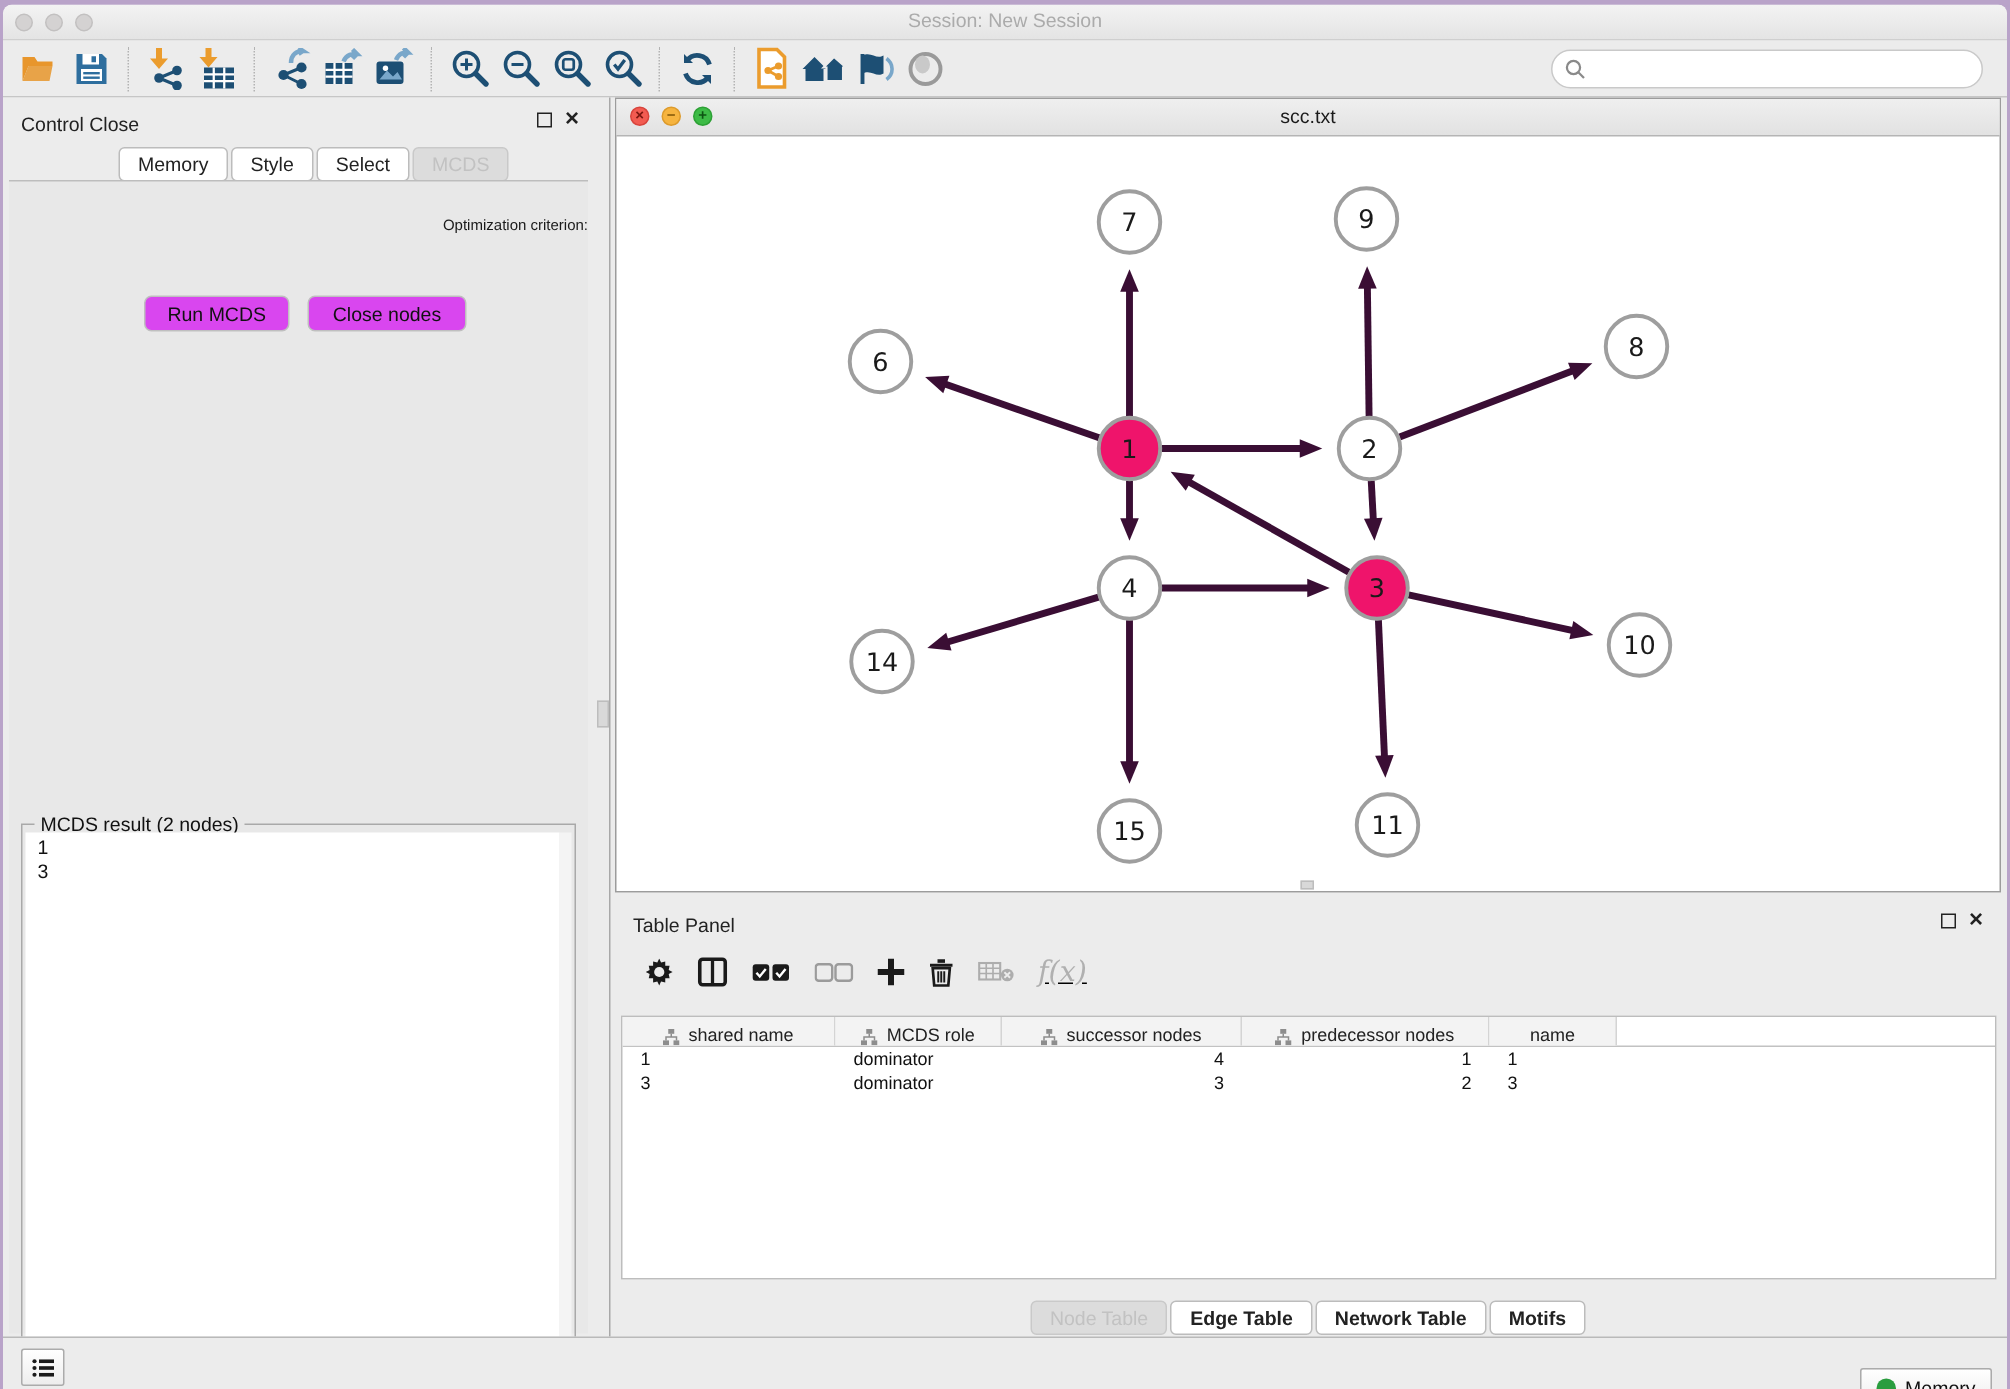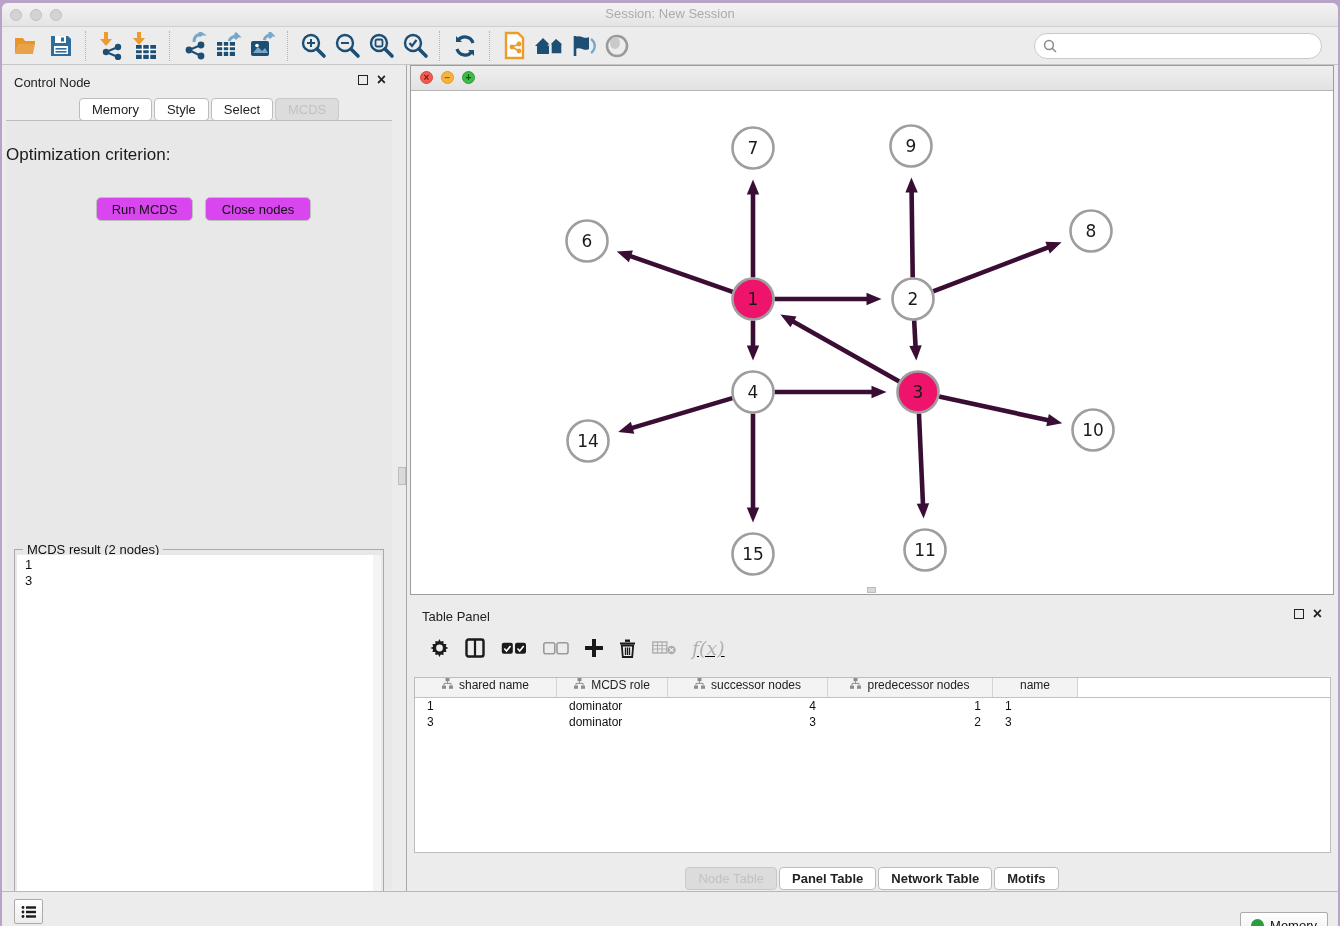--- a/index.html
+++ b/index.html
@@ -25,21 +25,21 @@
   
   #control-panel{position:absolute;left:0;top:62px;width:394px;height:830px;background:#ececec;}
   .panel-title{position:absolute;left:12px;top:10px;font-size:13px;color:#222;}
   .panel-icons{position:absolute;top:10px;display:flex;gap:9px;align-items:center;}
   .float-ico{width:10px;height:10px;border:1.6px solid #222;box-sizing:border-box;display:inline-block;}
   .close-ico{font-size:16px;font-weight:bold;color:#222;line-height:10px;}
   .tabs-row{position:absolute;display:flex;}
   .tab-btn{height:21px;padding:0 12px;background:#fff;border:1px solid #bcbcbc;border-radius:4px;margin:0 1px;font-size:13px;color:#222;display:flex;align-items:center;}
   .tab-btn.disabled-sel{background:#dcdcdc;color:#c2c2c2;border-color:#c9c9c9;}
   #cp-content{position:absolute;left:4px;top:55px;width:386px;height:768px;background:#e8e8e8;border-top:1px solid #bdbdbd;}
-  #opt-label{position:absolute;left:0;right:0;top:24px;text-align:left;font-size:17px;color:#1a1a1a;}
+  #opt-label{position:absolute;left:0;right:0;top:24px;text-align:right;font-size:10px;color:#1a1a1a;}
   #criterion-select{position:absolute;left:40px;top:44px;width:308px;height:23px;background:#fff;border:1px solid #c4c4c4;border-radius:5px;font-size:13px;color:#111;display:flex;align-items:center;padding-left:10px;box-sizing:border-box;}
   #criterion-stepper{position:absolute;right:8px;top:3px;display:flex;flex-direction:column;gap:2px;}
   .tri-up{width:0;height:0;border-left:4px solid transparent;border-right:4px solid transparent;border-bottom:5px solid #555;}
   .tri-down{width:0;height:0;border-left:4px solid transparent;border-right:4px solid transparent;border-top:5px solid #555;}
   .cp-btn{position:absolute;top:76px;height:22px;background:#d946ef;border:1px solid #bfbfbf;border-radius:5px;font-size:13px;color:#111;display:flex;align-items:center;justify-content:center;}
   #mcds-fieldset{position:absolute;left:8px;top:428px;width:368px;height:372px;border:1px solid #a9a9a9;}
   #mcds-legend{position:absolute;left:8px;top:-8px;background:#e8e8e8;padding:0 4px;font-size:13px;color:#111;}
   #mcds-text{position:absolute;left:2px;top:5px;right:10px;bottom:2px;background:#fff;font-size:13px;color:#111;line-height:16px;padding:2px 0 0 8px;white-space:pre;}
   #mcds-scroll{position:absolute;top:5px;right:2px;bottom:2px;width:8px;background:#f4f4f4;}
   
@@ -50,21 +50,21 @@
   #graph-svg{position:absolute;left:0;top:24px;}
   #net-handle{position:absolute;left:456px;bottom:1px;width:9px;height:6px;background:#d8d8d8;border:1px solid #bdbdbd;box-sizing:border-box;}
   
   #table-panel{position:absolute;left:408px;top:596px;width:924px;height:292px;background:#ececec;}
   #tp-toolbar{position:absolute;left:8px;top:30px;right:8px;height:38px;display:flex;align-items:center;gap:16px;padding-left:12px;text-decoration:underline;}
   .tp-ico{font-size:18px;color:#111;display:flex;align-items:center;}
   .tp-ico.gray{color:#adadad;}
   #fx-label{font-family:"DejaVu Serif","Liberation Serif",serif;font-style:italic;font-size:19px;color:#b0b0b0;}
   #tp-table{position:absolute;left:4px;top:78px;width:917px;height:176px;background:#fff;border:1px solid #bdbdbd;box-sizing:border-box;overflow:hidden;}
   #tp-head{display:flex;height:19px;border-bottom:1px solid #c2c2c2;}
-  .th{display:flex;align-items:flex-start;justify-content:center;gap:6px;font-size:12px;color:#222;background:#f3f3f3;border-right:1px solid #d4d4d4;box-sizing:border-box;height:19px;}
+  .th{display:flex;align-items:flex-end;justify-content:center;gap:6px;font-size:12px;color:#222;background:#f3f3f3;border-right:1px solid #d4d4d4;box-sizing:border-box;height:19px;}
   .tr{display:flex;height:16px;align-items:center;font-size:12px;color:#111;}
   .td{box-sizing:border-box;padding:0 12px;overflow:hidden;white-space:nowrap;}
   .td.num{text-align:right;}
   #tp-tabs{position:absolute;left:0;right:0;top:268px;display:flex;justify-content:center;}
   
   #v-split{position:absolute;left:394px;top:62px;width:14px;height:830px;background:#ececec;}
   #v-split-line{position:absolute;left:10px;top:0;bottom:0;width:1px;background:#a8a8a8;}
   #v-split-handle{position:absolute;left:2px;top:402px;width:8px;height:18px;background:#d9d9d9;border:1px solid #bdbdbd;box-sizing:border-box;}
   
   #status-bar{position:absolute;left:0;right:0;bottom:0;height:34px;background:#ececec;border-top:1px solid #b9b9b9;}
@@ -213,21 +213,21 @@
     <div id="search-wrap">
       <input id="search-input" type="text" placeholder="" style="">
       <svg id="search-glass" width="14" height="14" viewBox="0 0 14 14">
           <circle cx="6" cy="6" r="4.4" fill="none" stroke="#8a8a8a" stroke-width="1.5"></circle>
           <path d="M9.2 9.2 13 13" stroke="#8a8a8a" stroke-width="1.5"></path>
         </svg>
     </div>
   </div>
 
   <div id="control-panel">
-    <div class="panel-title">Control Node</div>
+    <div class="panel-title">Control Close</div>
     <div class="panel-icons" style="right:10px">
       <span class="float-ico"></span>
       <span class="close-ico">×</span>
     </div>
     <div class="tabs-row" style="left:76px;top:33px">
       <div class="tab-btn">Memory</div>
       <div class="tab-btn">Style</div>
       <div class="tab-btn">Select</div>
       <div class="tab-btn disabled-sel">MCDS</div>
     </div>
@@ -247,20 +247,21 @@
   <div id="v-split">
     <div id="v-split-line"></div>
     <div id="v-split-handle"></div>
   </div>
 
   <div id="net-window">
     <div id="net-titlebar">
       <div class="nt-dot" style="left:9px;background:#f25b51;border:1px solid #d8443c;color:#7c1710">×</div>
       <div class="nt-dot" style="left:30px;background:#f6b43f;border:1px solid #dd9b2c;color:#8a5d0b">−</div>
       <div class="nt-dot" style="left:51px;background:#3dbb46;border:1px solid #2da135;color:#0d5413">+</div>
+      <div id="net-title">scc.txt</div>
     </div>
     <svg id="graph-svg" width="922" height="504">
         <line x1="342" y1="187.5" x2="342" y2="102.5" stroke="#3a0e34" stroke-width="4.6"></line>
         <polygon points="342,89.5 348.2,104.5 335.8,104.5" fill="#3a0e34"></polygon>
         <line x1="321.70323584441155" y1="201.90835951190283" x2="218.00958162435754" y2="165.67804659164298" stroke="#3a0e34" stroke-width="4.6"></line>
         <polygon points="205.7371195767924,161.39007792442143 221.94268391911936,160.4847137177614 217.85262149807727,172.19075444005426" fill="#3a0e34"></polygon>
         <line x1="363.5" y1="209" x2="457.5" y2="209" stroke="#3a0e34" stroke-width="4.6"></line>
         <polygon points="470.5,209 455.5,215.2 455.5,202.8" fill="#3a0e34"></polygon>
         <line x1="342" y1="230.5" x2="342" y2="257.5" stroke="#3a0e34" stroke-width="4.6"></line>
         <polygon points="342,270.5 335.8,255.5 348.2,255.5" fill="#3a0e34"></polygon>
@@ -420,21 +421,21 @@
         <div class="td" style="width:142px">3</div>
         <div class="td" style="width:111px">dominator</div>
         <div class="td num" style="width:160px">3</div>
         <div class="td num" style="width:165px">2</div>
         <div class="td" style="width:85px">3</div>
       </div>
     </div>
 
     <div id="tp-tabs">
       <div class="tab-btn disabled-sel">Node Table</div>
-      <div class="tab-btn" style="font-weight:bold">Panel Table</div>
+      <div class="tab-btn" style="font-weight:bold">Edge Table</div>
       <div class="tab-btn" style="font-weight:bold">Network Table</div>
       <div class="tab-btn" style="font-weight:bold">Motifs</div>
     </div>
   </div>
 
   <div id="status-bar">
     <div id="status-list-btn">
       <svg width="16" height="14" viewBox="0 0 16 14">
           <circle cx="2" cy="2.5" r="1.4" fill="#1a1a1a"></circle>
           <circle cx="2" cy="7" r="1.4" fill="#1a1a1a"></circle>

